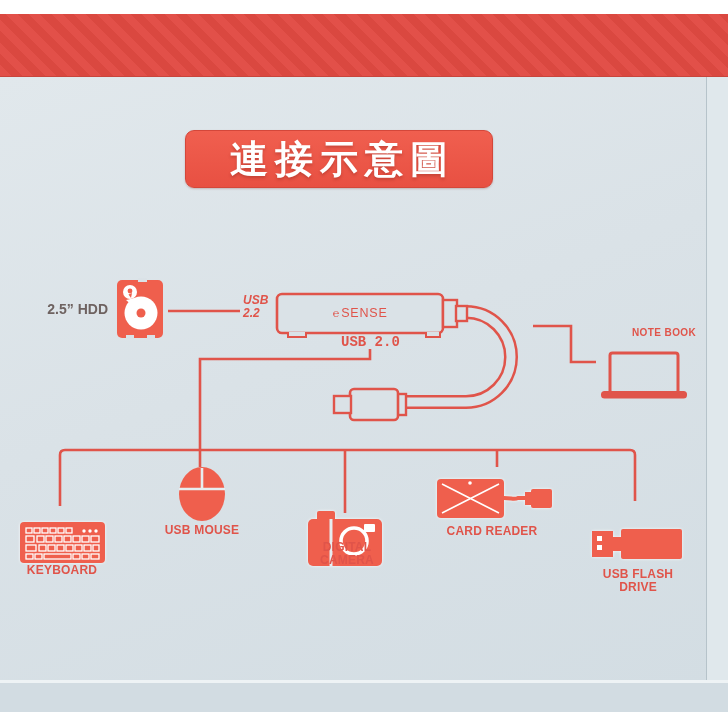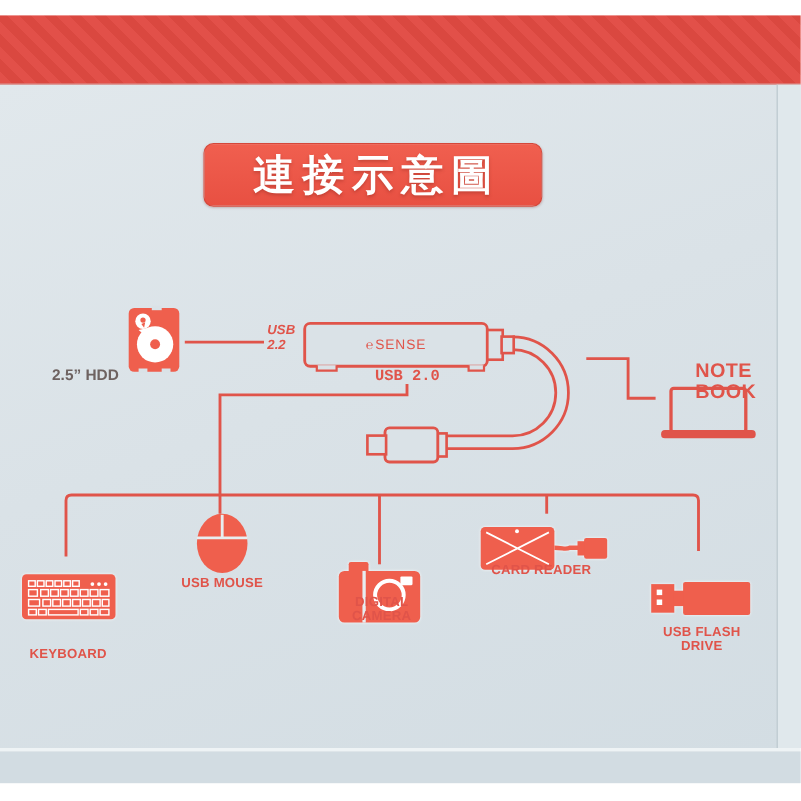--- a/index.html
+++ b/index.html
@@ -38,29 +38,29 @@
     display:flex;align-items:center;justify-content:center;
     box-shadow:0 1px 2px rgba(120,40,30,.25);
   }
   .title-box .t{
     color:#ffffff;font-size:38px;font-weight:bold;letter-spacing:7px;
     padding-left:7px;text-shadow:0 2px 3px rgba(150,45,35,.45);
     font-family:Liberation Sans, sans-serif;
   }
   
   .lbl{color:#e0544a;font-weight:bold;line-height:1.05;}
-  .lbl-hdd{left:44px;top:302px;width:64px;text-align:right;font-size:14px;color:#6e6260;font-weight:bold;margin-top:31px;}
+  .lbl-hdd{left:44px;top:302px;width:64px;text-align:right;font-size:14px;color:#6e6260;font-weight:bold;}
   .lbl-usb3{left:243px;top:294px;font-size:12px;font-style:italic;}
   .lbl-usb2{left:341px;top:335px;font-size:14px;font-family:Liberation Mono, monospace;}
-  .lbl-notebook{left:600px;top:328px;width:92px;font-size:18px;letter-spacing:.4px;padding-left:32px;}
+  .lbl-notebook{left:600px;top:328px;width:92px;font-size:10px;letter-spacing:.4px;padding-left:32px;}
   .lbl-dev{font-size:12px;text-align:center;letter-spacing:.2px;}
   .lbl-mouse{left:157px;top:524px;width:90px;}
-  .lbl-keyboard{left:17px;top:588px;width:90px;}
+  .lbl-keyboard{left:17px;top:564px;width:90px;}
   .lbl-camera{left:296px;top:541px;width:102px;}
-  .lbl-card{left:441px;top:512px;width:102px;}
+  .lbl-card{left:441px;top:525px;width:102px;}
   .lbl-flash{left:587px;top:568px;width:102px;}
   .hub-logo{
     left:287px;top:306px;width:146px;text-align:center;
     color:#e0544a;font-size:12.5px;font-weight:normal;letter-spacing:.8px;
   }
   .hub-logo .g{font-size:11.5px;margin-right:1px;}
   svg{position:absolute;left:0;top:0;}
 </style>
 </head>
 <body>

